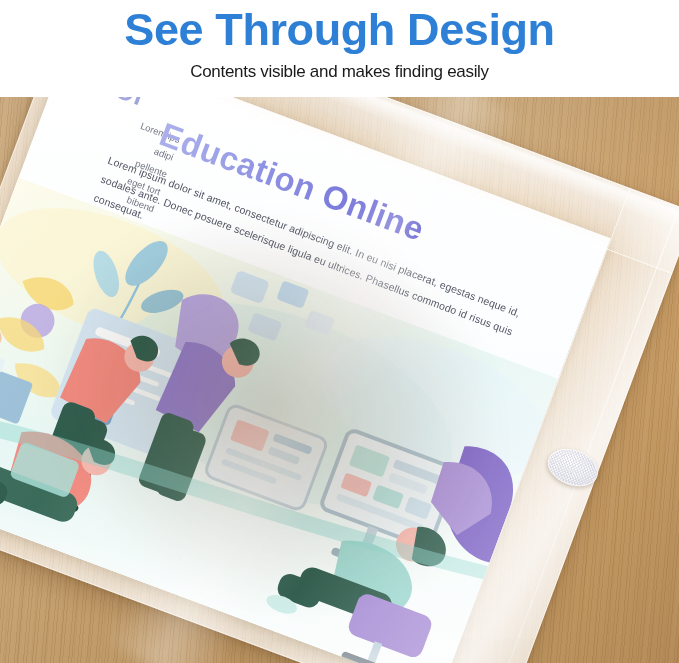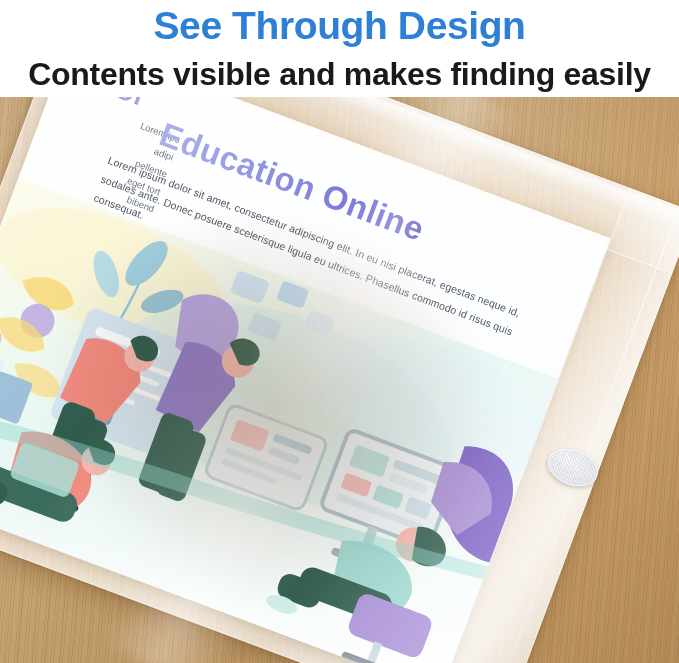--- a/index.html
+++ b/index.html
@@ -11,26 +11,26 @@
   }
 
   
   #header-band{
     position:absolute; left:0; top:0; width:679px; height:97px;
     background:#ffffff; z-index:60;
     display:flex; flex-direction:column; align-items:center; justify-content:flex-start;
     padding-top:3px;
   }
   #headline{
-    font-size:39px; font-weight:bold; color:#2E80D6;
+    font-size:45px; font-weight:bold; color:#2E80D6;
     letter-spacing:-0.4px; line-height:1.18; white-space:nowrap;
     font-family:"Liberation Sans", sans-serif;
   }
   #subheadline{
-    font-size:32px; font-weight:700; color:#1a1a1a;
+    font-size:17px; font-weight:400; color:#1a1a1a;
     letter-spacing:-0.3px; line-height:1.2; white-space:nowrap;
     margin-top:6px; font-family:"Liberation Sans", sans-serif;text-align:right;
   }
 
   
   #photo{
     position:absolute; left:0; top:97px; width:679px; height:566px;
     overflow:hidden; z-index:10;
   }
 

